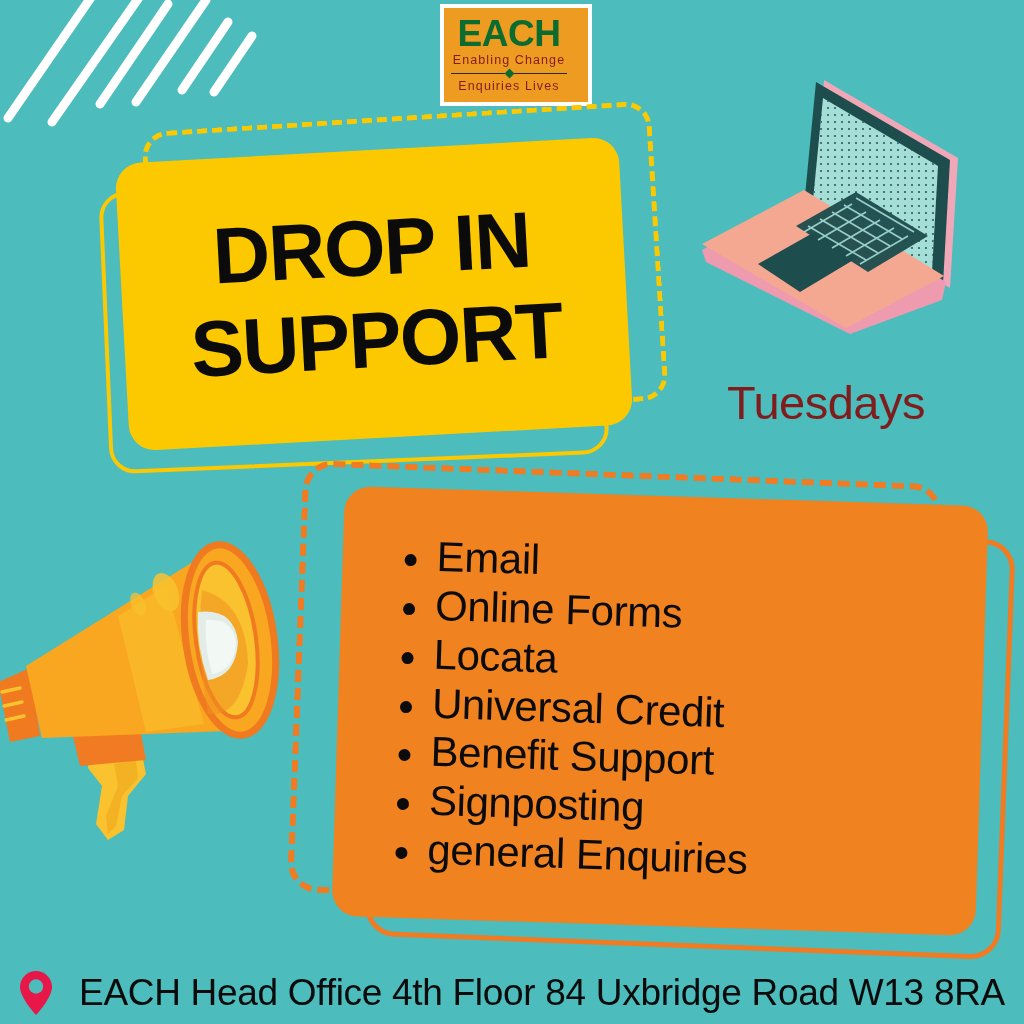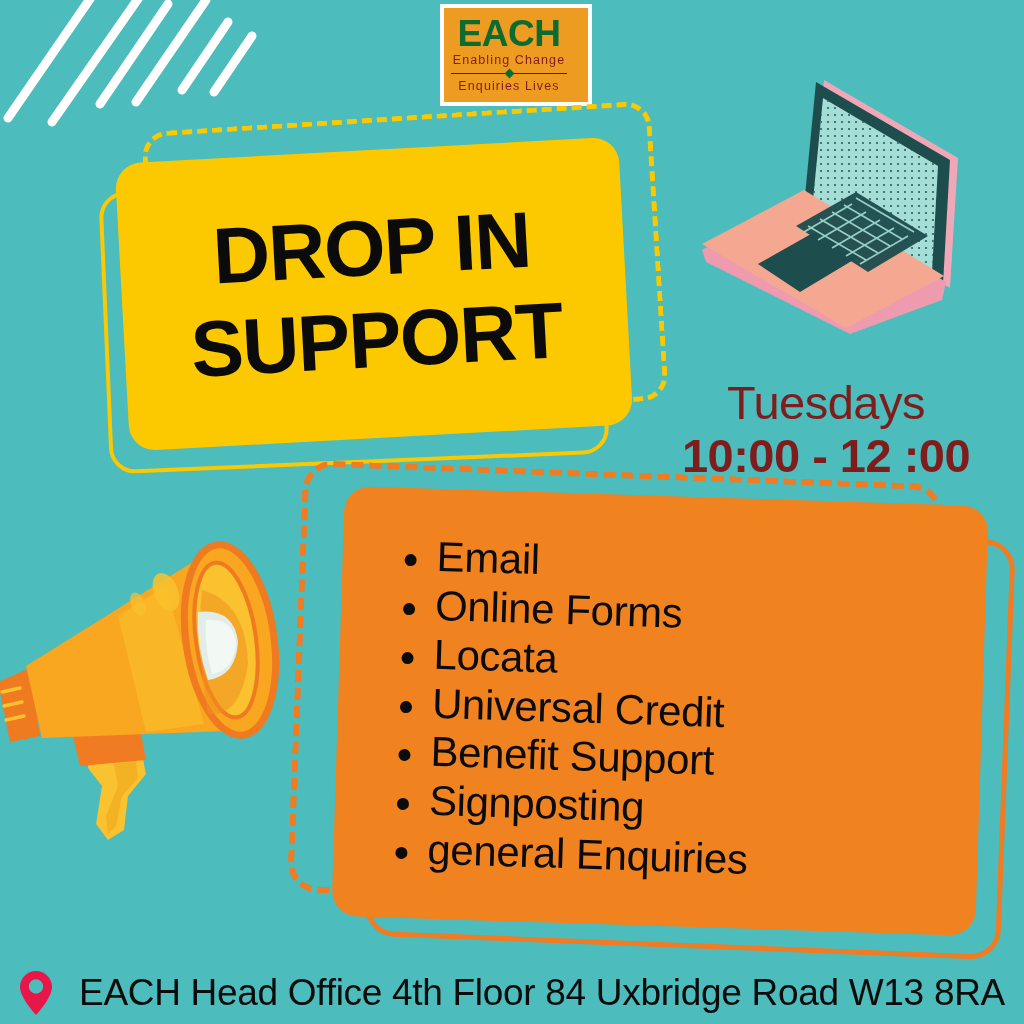--- a/index.html
+++ b/index.html
@@ -317,21 +317,20 @@
 
   <div class="yellow-dashed"></div>
   <div class="yellow-outline"></div>
   <div class="yellow-card">
     <div class="title-line">DROP IN</div>
     <div class="title-line">SUPPORT</div>
   </div>
 
   <div class="schedule">
     <div class="schedule-day">Tuesdays</div>
-    <div class="schedule-time">10:00 - 12 :00</div>
   </div>
 
   <svg class="megaphone" viewBox="0 0 310 340">
 
     <path d="M96 212 L142 206 L150 246 L132 268 L128 302 L112 312 L100 296 L106 258 L92 240 Z" fill="#F9C22E"></path>
     <path d="M118 236 L140 232 L142 250 L126 268 L120 298 L112 306 L110 288 L122 258 Z" fill="#F0A81E" opacity="0.65"></path>
 
     <path d="M74 196 L142 190 L150 232 L84 238 Z" fill="#F07B22"></path>
 
     <path d="M2 154 L34 140 L44 208 L14 214 Z" fill="#EF7A20"></path>

